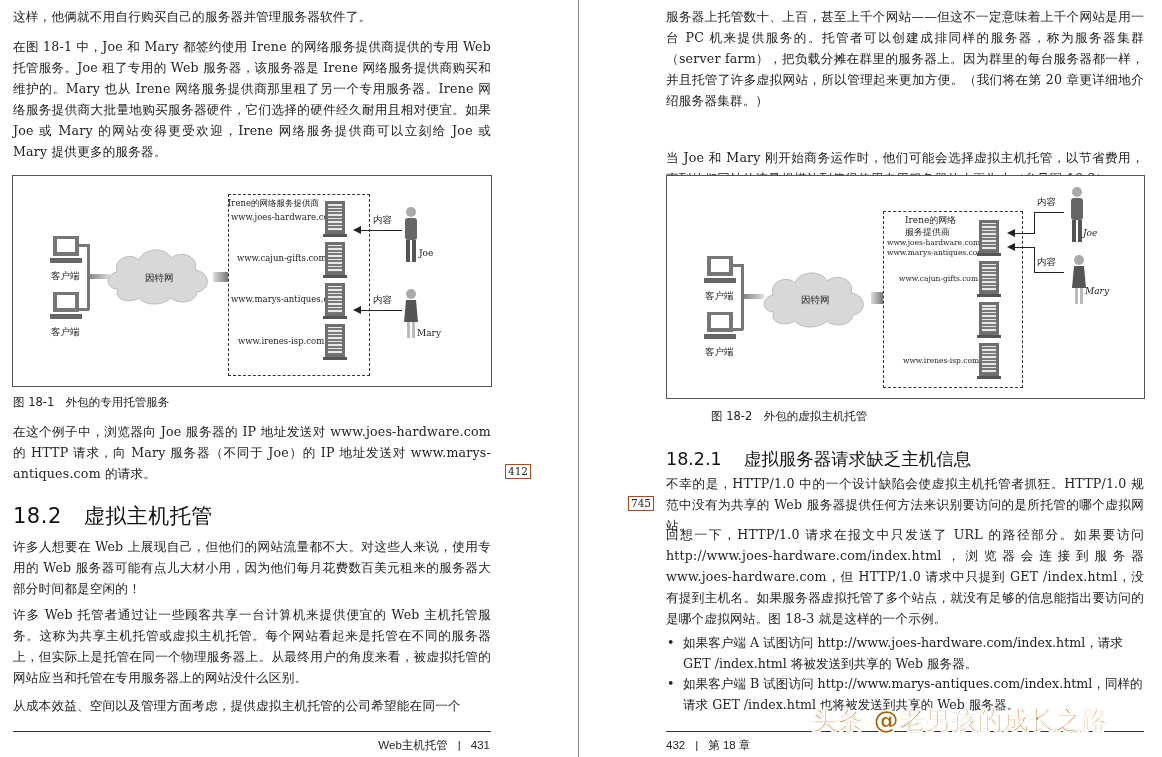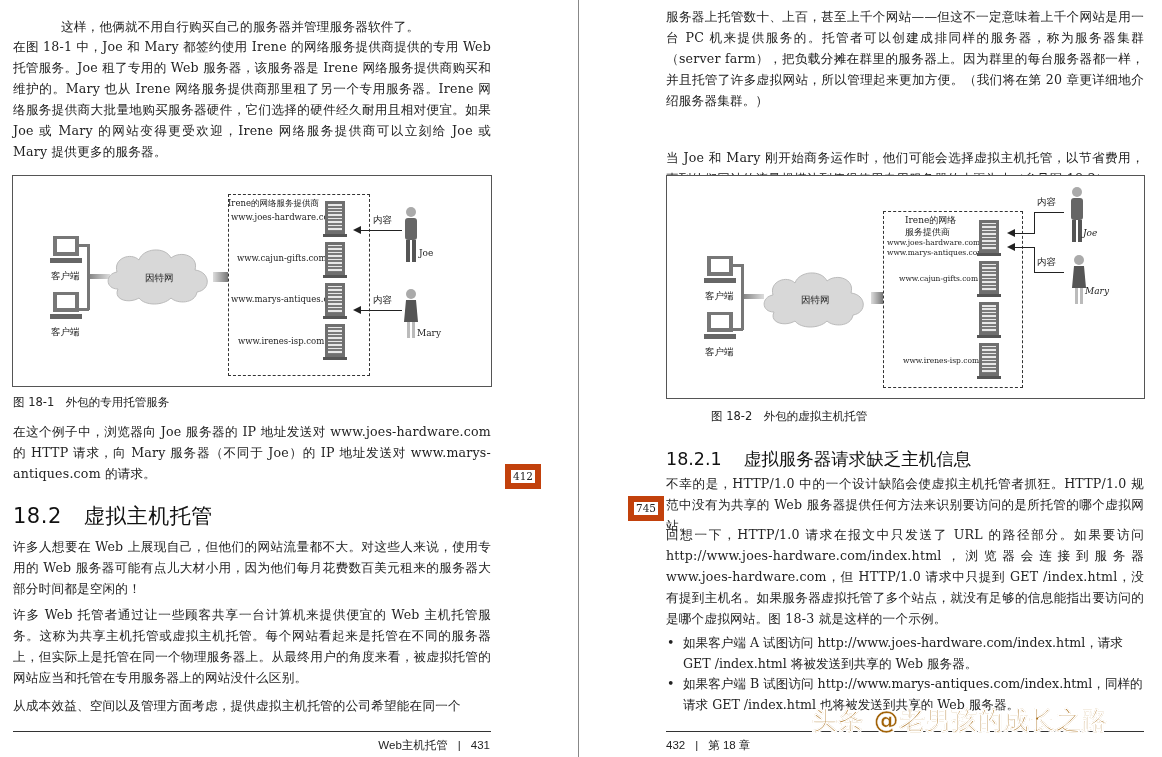--- a/index.html
+++ b/index.html
@@ -12,21 +12,21 @@
 
   .p { position: absolute; font-size: 12.6px; line-height: 21px; text-align: justify; letter-spacing: 0.2px; }
   .p-left { left: 13px; width: 478px; }
   .p-right { left: 86px; width: 478px; }
 
   .caption { position: absolute; font-family: "DejaVu Sans", "Liberation Sans", sans-serif; font-size: 11.5px; color: #222; }
   .h2 { position: absolute; font-family: "DejaVu Sans", "Liberation Sans", sans-serif; font-size: 21px; color: #111; letter-spacing: 0.5px; }
   .h3 { position: absolute; font-family: "DejaVu Sans", "Liberation Sans", sans-serif; font-size: 17.5px; color: #111; }
   .h-num { display: inline-block; margin-right: 22px; }
 
-  .margin-num { position: absolute; font-size: 10.5px; border: 6px solid #c2410c; padding: 0 2px; line-height: 13px; font-family: "DejaVu Serif", serif; }
+  .margin-num { position: absolute; font-size: 10.5px; border: 1px solid #c2410c; padding: 0 2px; line-height: 13px; font-family: "DejaVu Serif", serif; }
 
   .footer-rule { position: absolute; height: 1px; background: #333; }
   .footer { position: absolute; font-family: Liberation Sans, sans-serif; font-size: 11.5px; color: #222; }
   .footer .sep { display: inline-block; margin: 0 10px; }
 
   .figure { position: absolute; border: 1px solid #555; background: #fff; }
   .fig-text { position: absolute; font-size: 8.5px; font-family: "DejaVu Serif", serif; color: #222; white-space: nowrap; }
   .fig-cn { position: absolute; font-size: 9.5px; color: #222; white-space: nowrap; }
   .dashbox { position: absolute; border: 1px dashed #333; }
   .server { position: absolute; width: 20px; height: 34px; background: #6f6f6f; }
@@ -46,21 +46,21 @@
   .bullet { position: absolute; font-size: 12.6px; line-height: 21px; }
   .bullet .dot { position: absolute; left: -16px; top: 0; }
   .watermark { position: absolute; font-family: "DejaVu Sans", "Liberation Sans", sans-serif; font-size: 25px; color: #a16207; font-weight: bold;
     -webkit-text-stroke: 0.5px #fff; text-shadow: 1px 1px 0 #fff, -1px -1px 0 #fff, 1px -1px 0 #fff, -1px 1px 0 #fff; letter-spacing: 1px; }
   .conn { position: absolute; background: #777; }
 </style>
 </head>
 <body>
 
 <div class="page page-left">
-  <div class="p p-left" style="top:16px;margin-left:48px;">这样，他俩就不用自行购买自己的服务器并管理服务器软件了。</div>
+  <div class="p p-left" style="top:6px;">这样，他俩就不用自行购买自己的服务器并管理服务器软件了。</div>
   <div class="p p-left" style="top:36px;">在图 18-1 中，Joe 和 Mary 都签约使用 Irene 的网络服务提供商提供的专用 Web 托管服务。Joe 租了专用的 Web 服务器，该服务器是 Irene 网络服务提供商购买和维护的。Mary 也从 Irene 网络服务提供商那里租了另一个专用服务器。Irene 网络服务提供商大批量地购买服务器硬件，它们选择的硬件经久耐用且相对便宜。如果 Joe 或 Mary 的网站变得更受欢迎，Irene 网络服务提供商可以立刻给 Joe 或 Mary 提供更多的服务器。</div>
 
   <div class="figure" style="left:12px; top:175px; width:478px; height:210px;">
 
     <div class="monitor" style="left:40px; top:60px;"></div>
     <div class="monitor-base" style="left:37px; top:82px;"></div>
     <div class="fig-cn" style="left:38px; top:94px;">客户端</div>
     <div class="monitor" style="left:40px; top:116px;"></div>
     <div class="monitor-base" style="left:37px; top:138px;"></div>
     <div class="fig-cn" style="left:38px; top:150px;">客户端</div>

